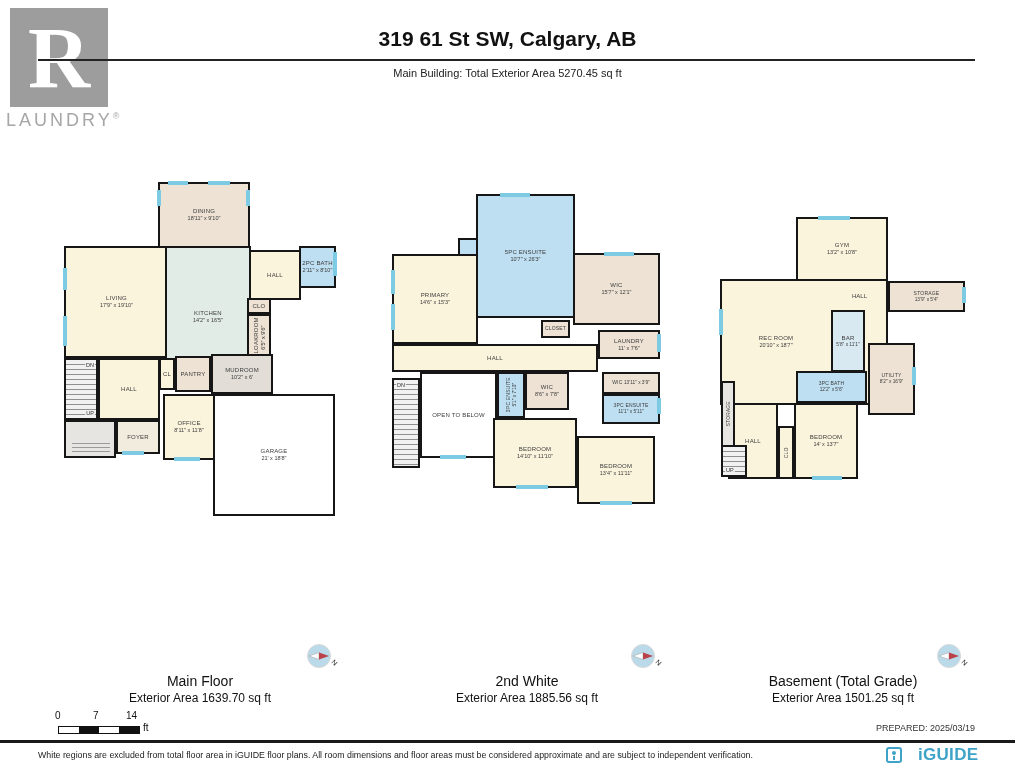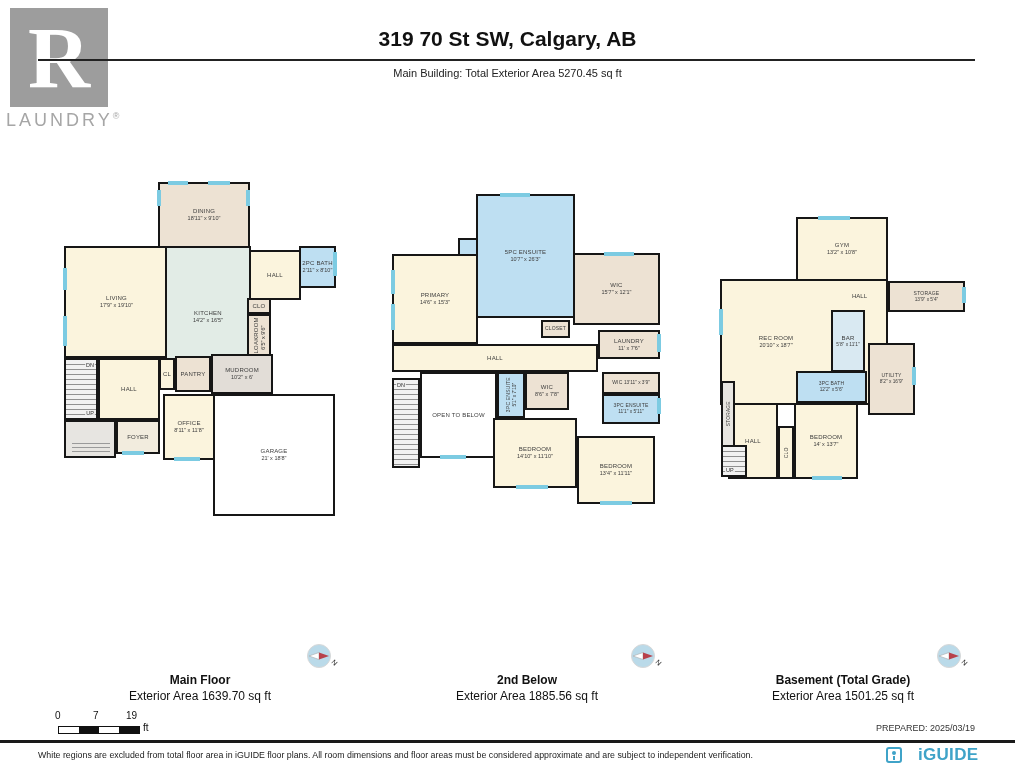--- a/index.html
+++ b/index.html
@@ -28,21 +28,21 @@
   .rdims{display:block;font-size:5.5px}
   .vert{transform:rotate(-90deg);white-space:nowrap}
   .stairs{background:#F1F1F1;background-image:repeating-linear-gradient(to bottom,#F1F1F1 0 4px,#909090 4px 5px)}
   .stairlab{position:absolute;font-size:5.5px;background:rgba(241,241,241,.85);padding:0 1px;color:#333}
   .win{position:absolute;background:#7CCBE2;z-index:6}
   .win.h{height:4px}.win.v{width:4px}
   .floatlab{position:absolute;font-size:6px;color:#3c3c3c;z-index:4}
 
   
   .caption{position:absolute;width:240px;text-align:center}
-  .cap-title{font-weight:bold;font-size:12px}
+  .cap-title{font-weight:normal;font-size:14px}
   .cap-area{font-size:12px;margin-top:2px}
   .compass{position:absolute;width:40px;height:32px}
   .nlab{position:absolute;left:26px;top:16px;font-size:7px;transform:rotate(45deg);color:#222}
 
   
   .scalenum{position:absolute;font-size:10px;color:#111}
   .scalebar{position:absolute;left:58px;top:726px;width:80px;height:6px;border:1px solid #111;display:flex}
   .seg{flex:1 1 auto;height:100%}
   .seg.b{background:#111}.seg.w{background:#fff}
   .ftlab{position:absolute;left:143px;top:722px;font-size:10px}
@@ -55,21 +55,21 @@
   .brand-stem{position:absolute;left:4.5px;top:6.5px;width:2.5px;height:4px;background:#3FA3C8}
   .brand-text{font-size:17px;font-weight:600;color:#3FA3C8;letter-spacing:.3px}
 </style>
 </head>
 <body>
 
 <div class="logo">
   <span class="logo-r">R</span>
 </div>
 <div class="logo-word"><span>LAUNDRY</span><sup>®</sup></div>
-<div class="title">319 70 St SW, Calgary, AB</div>
+<div class="title">319 61 St SW, Calgary, AB</div>
 <div class="hline"></div>
 <div class="subtitle">Main Building: Total Exterior Area 5270.45 sq ft</div>
 
 <div class="plan" style="left:62px;top:182px;width:274px;height:348px">
   <div class="room tan" style="left:96px;top:0;width:92px;height:66px">
       <div class="rlabel">
         <span class="rname">DINING</span>
         <span class="rdims">18'11" x 9'10"</span>
       </div>
     </div>
@@ -343,31 +343,31 @@
       <polygon points="23,13 13,9.5 13,16.5" fill="#B8414A"></polygon>
     </svg>
   <span class="nlab">N</span>
 </div>
 
 <div class="caption" style="left:80px;top:673px">
   <div class="cap-title">Main Floor</div>
   <div class="cap-area">Exterior Area 1639.70 sq ft</div>
 </div>
 <div class="caption" style="left:407px;top:673px">
-  <div class="cap-title">2nd Below</div>
+  <div class="cap-title">2nd White</div>
   <div class="cap-area">Exterior Area 1885.56 sq ft</div>
 </div>
 <div class="caption" style="left:723px;top:673px">
   <div class="cap-title">Basement (Total Grade)</div>
   <div class="cap-area">Exterior Area 1501.25 sq ft</div>
 </div>
 
 <span class="scalenum" style="left:55px;top:710px">0</span>
 <span class="scalenum" style="left:93px;top:710px">7</span>
-<span class="scalenum" style="left:126px;top:710px">19</span>
+<span class="scalenum" style="left:126px;top:710px">14</span>
 <div class="scalebar">
   <span class="seg w"></span>
     <span class="seg b"></span>
     <span class="seg w"></span>
     <span class="seg b"></span>
 </div>
 <span class="ftlab">ft</span>
 <div class="prepared">PREPARED: 2025/03/19</div>
 
 <div class="footline"></div>

